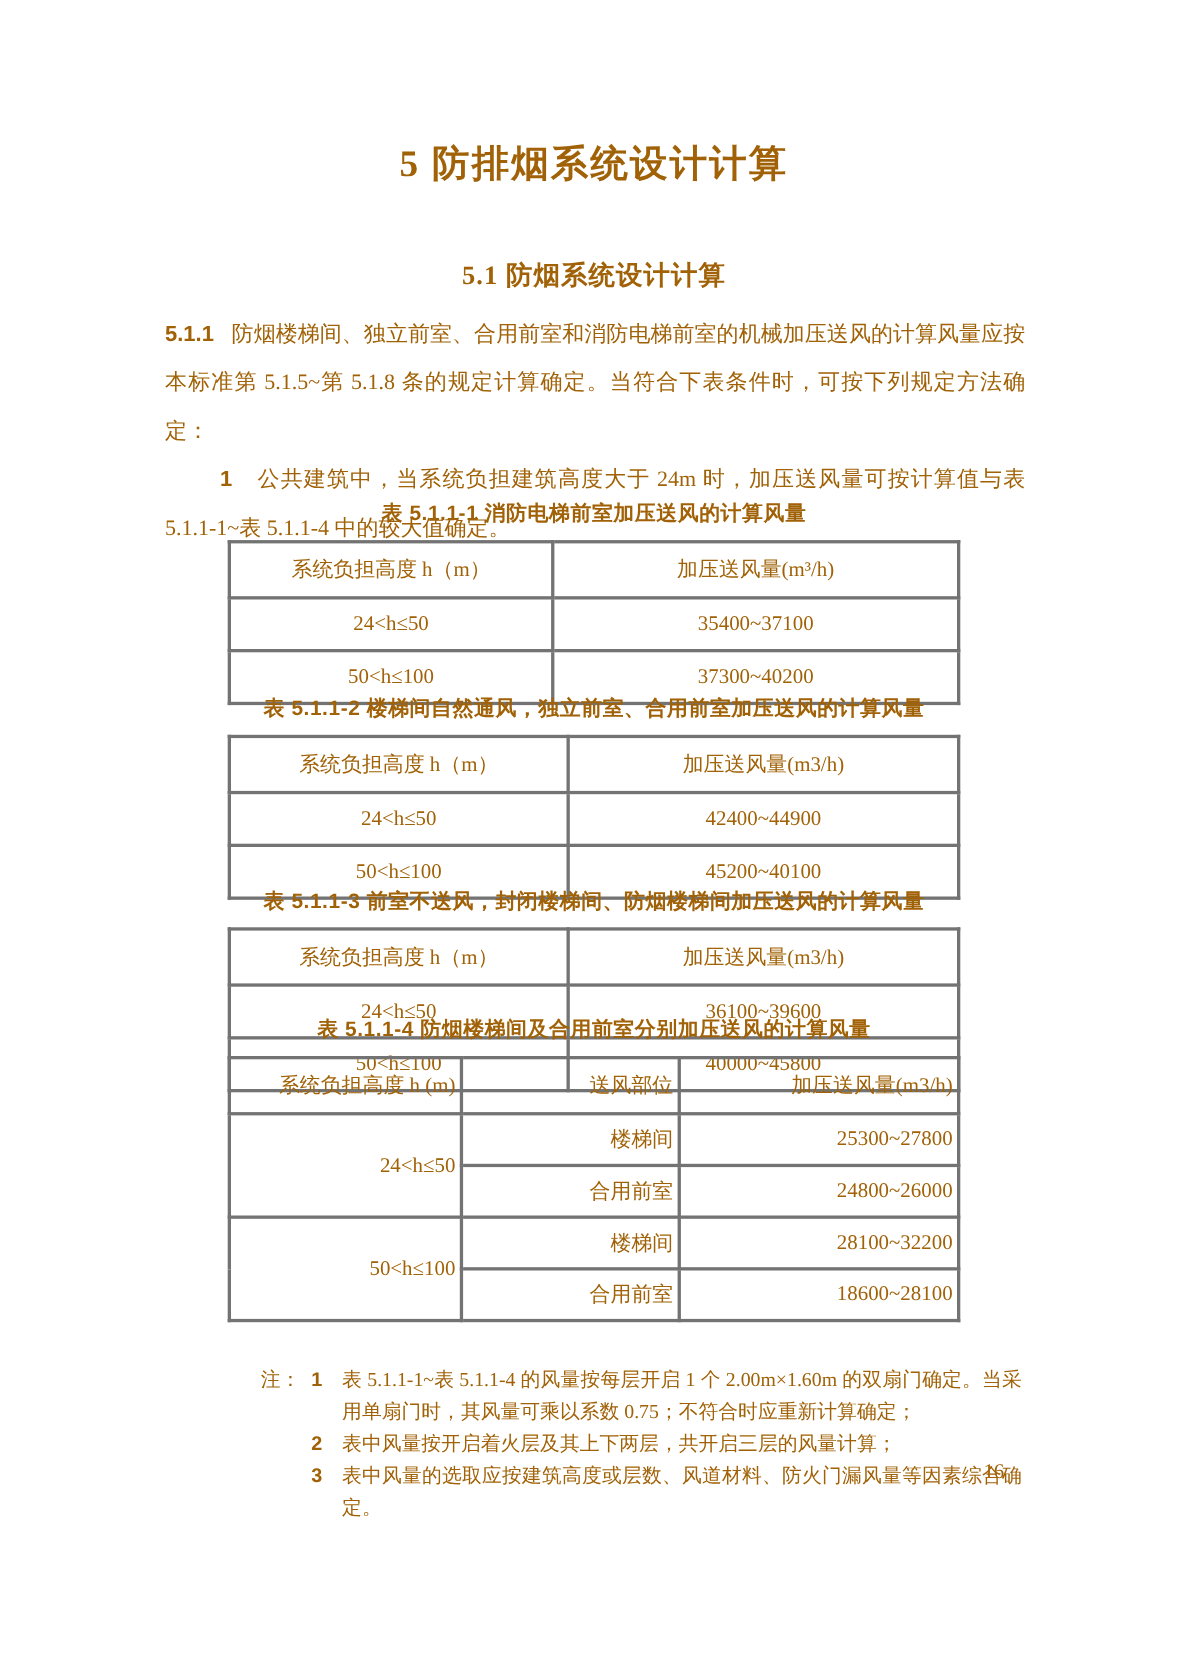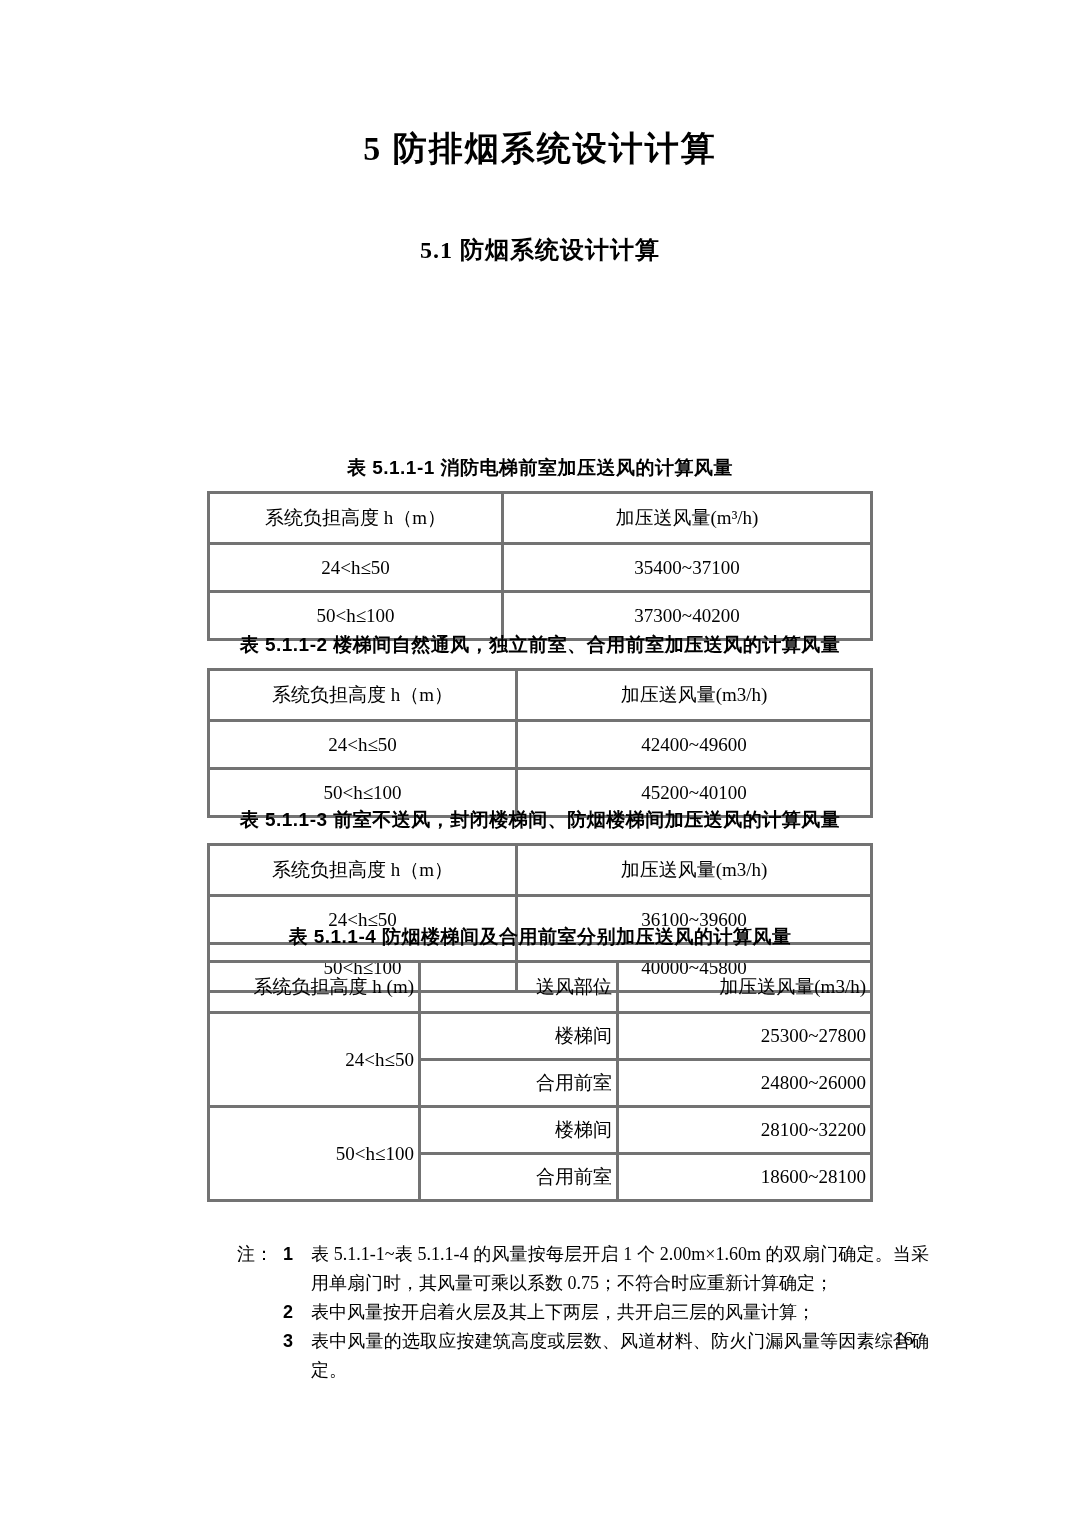--- a/index.html
+++ b/index.html
@@ -1,21 +1,21 @@
 <!DOCTYPE html>
 <html><head>
 <meta charset="utf-8">
 <style>
   html, body { margin: 0; padding: 0; background: #ffffff; }
   .page {
     position: relative;
     width: 1080px;
     height: 1527px;
     background: #ffffff;
-    color: #000000;
+    color: #a16207;
     font-family: "Liberation Serif", "DejaVu Serif", serif;
     overflow: hidden;
   }
   .chapter-title {
     position: absolute;
     top: 126px; left: 0; width: 100%;
     text-align: center;
     font-size: 34px;
     font-weight: bold;
     letter-spacing: 2px;
@@ -94,20 +94,24 @@
 </style>
 </head>
 <body>
 
 <div class="page">
 
   <div class="chapter-title">5 防排烟系统设计计算</div>
 
   <div class="section-title">5.1 防烟系统设计计算</div>
 
+  <div class="clause-wrap">
+    <p><span class="num-b clause-num">5.1.1</span><span>防烟楼梯间、独立前室、合用前室和消防电梯前室的机械加压送风的计算风量应按本标准第 5.1.5~第 5.1.8 条的规定计算确定。当符合下表条件时，可按下列规定方法确定：</span></p>
+    <p class="item-para"><span class="num-b item-num">1</span><span>公共建筑中，当系统负担建筑高度大于 24m 时，加压送风量可按计算值与表 5.1.1-1~表 5.1.1-4 中的较大值确定。</span></p>
+  </div>
 
   <div class="tbl-block" style="top:455px;">
     <div class="tbl-caption">表 5.1.1-1 消防电梯前室加压送风的计算风量</div>
     <table class="tbl">
       <colgroup>
           <col style="width:294px">
           <col style="width:369px">
         </colgroup>
       <tbody>
         <tr class="hdr">
@@ -133,21 +137,21 @@
           <col style="width:308px">
           <col style="width:355px">
         </colgroup>
       <tbody>
         <tr class="hdr">
           <td>系统负担高度 h（m）</td>
           <td>加压送风量(m3/h)</td>
         </tr>
         <tr>
           <td>24&lt;h≤50</td>
-          <td>42400~49600</td>
+          <td>42400~44900</td>
         </tr>
         <tr>
           <td>50&lt;h≤100</td>
           <td>45200~40100</td>
         </tr>
       </tbody>
     </table>
   </div>
 
   <div class="tbl-block" style="top:807px;">

